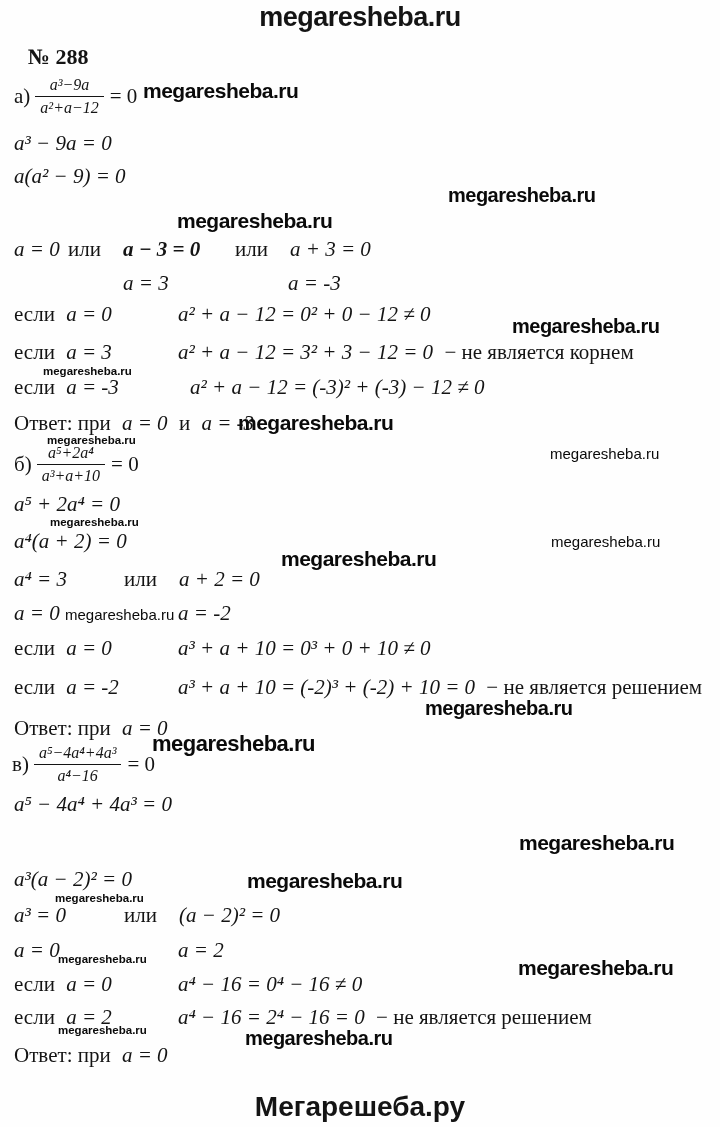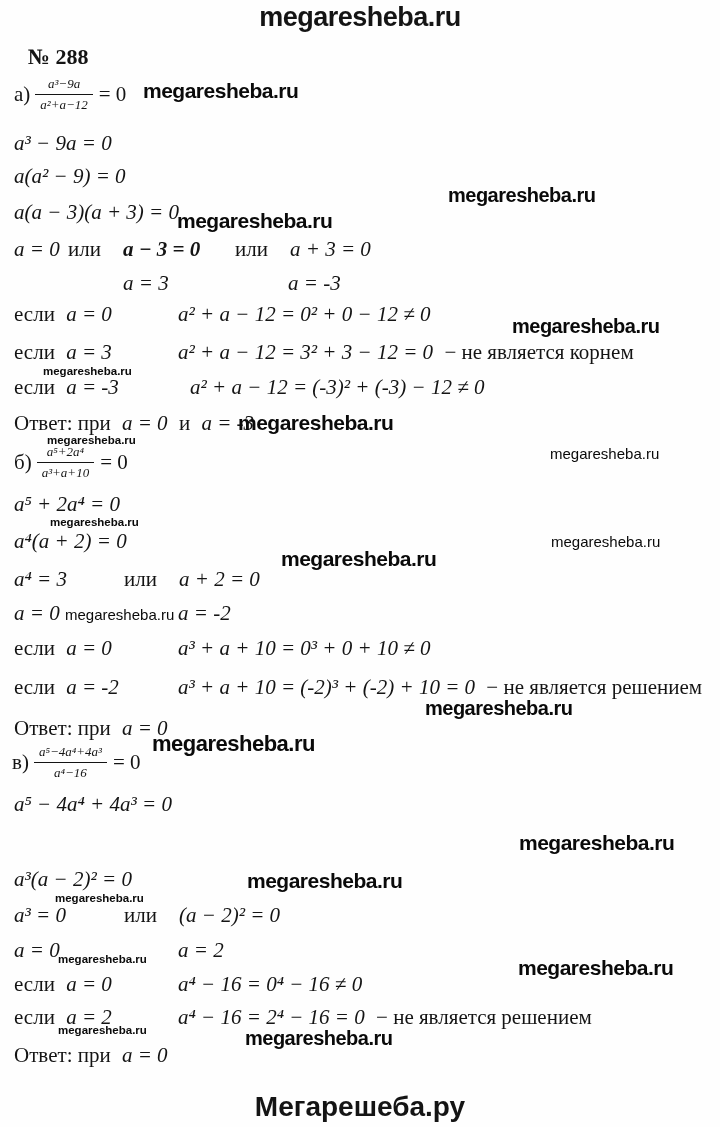--- a/index.html
+++ b/index.html
@@ -19,21 +19,21 @@
   
   .mrow{position:absolute;font-size:21px;height:26px;white-space:nowrap;}
   .it{font-style:italic;}
   .rm{font-style:normal;}
   .abs{position:absolute;top:0;white-space:nowrap;}
   .gap{margin-left:6px;}
   .note{margin-left:6px;font-style:normal;}
   
   .fracrow{display:flex;align-items:center;height:auto;}
   .fracrow .prefix{margin-right:5px;}
-  .frac{display:inline-block;text-align:center;font-size:13px;font-style:italic;font-weight:500;}
+  .frac{display:inline-block;text-align:center;font-size:16px;font-style:italic;font-weight:500;}
   .frac .num{display:block;padding:0 5px 2px;}
   .frac .den{display:block;border-top:1.6px solid #141414;padding:2px 5px 0;}
   .fracrow .eq{margin-left:6px;}
 </style>
 </head>
 <body>
 
 <div class="page">
 
   <div class="header">megaresheba.ru</div>
@@ -46,21 +46,20 @@
       <span class="num">a³−9a</span>
       <span class="den">a²+a−12</span>
     </span>
     <span class="rm eq">= 0</span>
   </div>
   <div class="wm b21" style="left:143px;top:79px;">megaresheba.ru</div>
 
   <div class="mrow it" style="left:14px;top:131px;">a³ − 9a = 0</div>
   <div class="mrow it" style="left:14px;top:164px;">a(a² − 9) = 0</div>
   <div class="wm b20" style="left:448px;top:184px;">megaresheba.ru</div>
-  <div class="mrow it" style="left:14px;top:200px;">a(a − 3)(a + 3) = 0</div>
   <div class="wm b21" style="left:177px;top:209px;">megaresheba.ru</div>
 
   <div class="mrow" style="left:14px;top:237px;">
     <span class="abs it" style="left:0;">a = 0</span>
     <span class="abs rm" style="left:54px;">или</span>
     <span class="abs it" style="left:109px;font-weight:bold;">a − 3 = 0</span>
     <span class="abs rm" style="left:221px;">или</span>
     <span class="abs it" style="left:276px;">a + 3 = 0</span>
   </div>
   <div class="mrow" style="left:14px;top:271px;">

